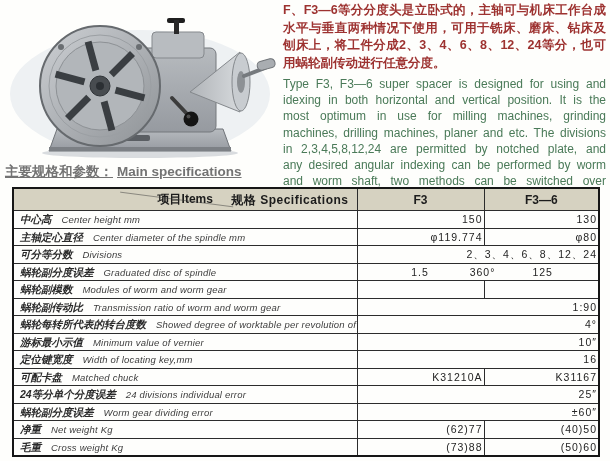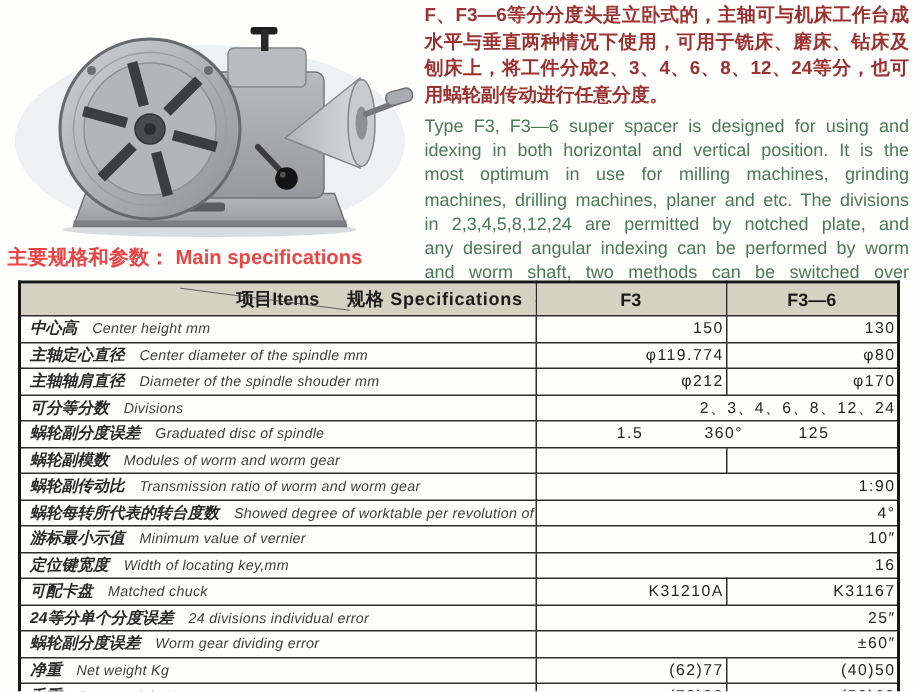--- a/index.html
+++ b/index.html
@@ -13,21 +13,21 @@
   .desc{position:absolute;left:283px;top:2px;width:323px;}
   .desc-zh{
     margin:0 0 4px 0;color:#9d3230;font-weight:bold;font-size:12.5px;
     line-height:17.5px;text-align:justify;
   }
   .desc-en{
     margin:0;color:#4a7a58;font-size:12px;line-height:16.2px;text-align:justify;
     word-spacing:2px;
   }
   
-  .heading{position:absolute;left:5px;top:163px;font-size:13.5px;font-weight:bold;color:#ef4444;}
+  .heading{position:absolute;left:5px;top:163px;font-size:13.5px;font-weight:bold;color:#737373;text-decoration:underline;}
   .heading .en{margin-left:4px;}
   
   .spec-table{
     position:absolute;left:12px;top:187px;width:586px;
     border-collapse:collapse;table-layout:fixed;
     border:2px solid #161616;
   }
   .spec-table th,.spec-table td{border:1px solid #2c2c2c;overflow:hidden;white-space:nowrap;}
   .spec-table thead th{background:#d6d2c1;height:19px;font-size:12px;color:#1c1c1c;}
   .hdr-items-cell{position:relative;text-align:center;padding:0 6px;}
@@ -138,25 +138,20 @@
           <td class="label"><span class="label-zh">中心高</span><span class="label-en">Center height mm</span></td>
           <td class="value">150</td>
           <td class="value">130</td>
         </tr>
         <tr>
           <td class="label"><span class="label-zh">主轴定心直径</span><span class="label-en">Center diameter of the spindle mm</span></td>
           <td class="value">φ119.774</td>
           <td class="value">φ80</td>
         </tr>
         <tr>
-          <td class="label"><span class="label-zh">主轴轴肩直径</span><span class="label-en">Diameter of the spindle shouder mm</span></td>
-          <td class="value">φ212</td>
-          <td class="value">φ170</td>
-        </tr>
-        <tr>
           <td class="label"><span class="label-zh">可分等分数</span><span class="label-en">Divisions</span></td>
           <td class="value" colspan="2">2、3、4、6、8、12、24</td>
         </tr>
         <tr>
           <td class="label"><span class="label-zh">蜗轮副分度误差</span><span class="label-en">Graduated disc of spindle</span></td>
           <td class="tri" colspan="2">
             <span class="tri-a">1.5</span>
             <span class="tri-b">360°</span>
             <span class="tri-c">125</span>
           </td>

